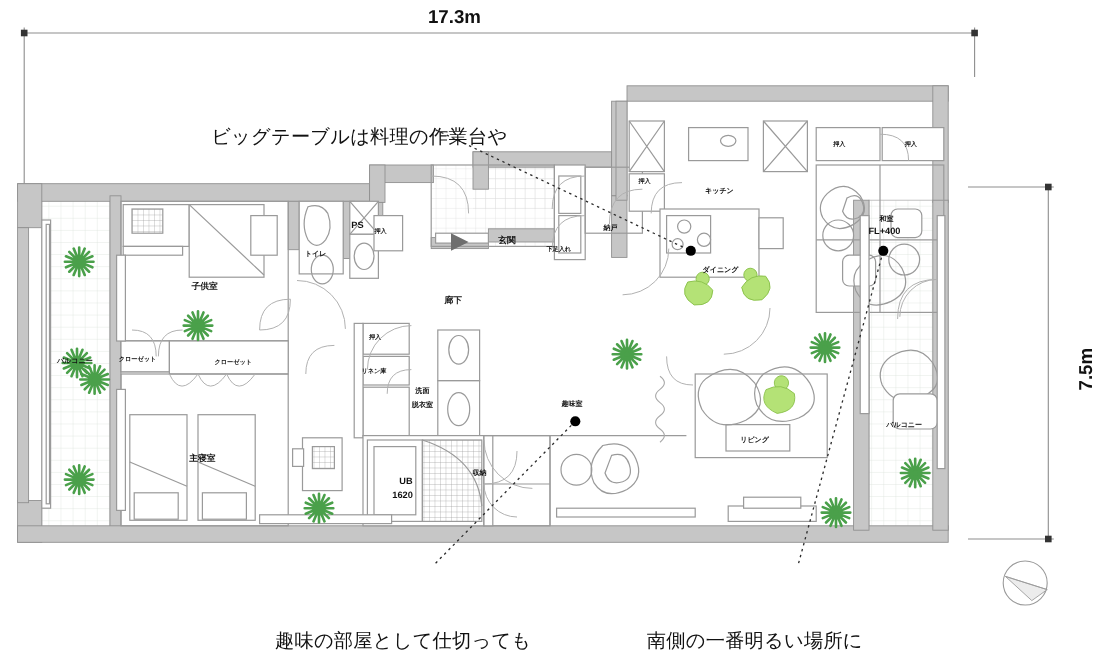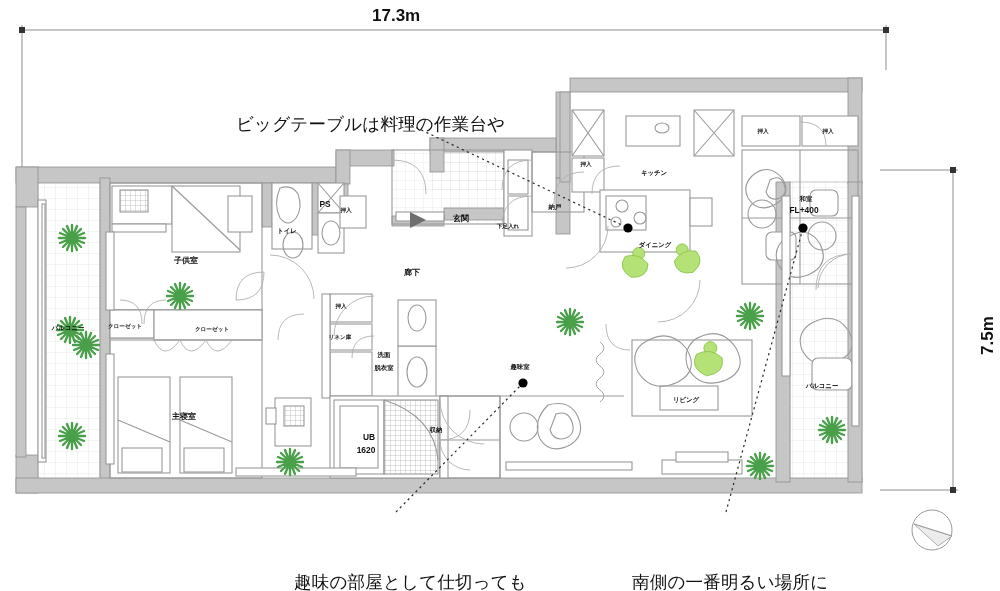--- a/index.html
+++ b/index.html
@@ -1,20 +1,20 @@
 <!DOCTYPE html>
 <html><head>
 <meta charset="utf-8">
 <style>
   html,body{margin:0;padding:0;background:#ffffff;}
   body{width:1000px;height:591px;overflow:hidden;
        font-family:"Liberation Sans","DejaVu Sans",sans-serif;color:#1a1a1a;}
   #stage{position:relative;width:1000px;height:591px;}
   svg#plan{position:absolute;left:0;top:0;width:1000px;height:591px;}
-  .anno{position:absolute;font-size:17.5px;line-height:1.42;color:#111;white-space:pre;letter-spacing:.2px;margin-left:44px;}
+  .anno{position:absolute;font-size:17.5px;line-height:1.42;color:#111;white-space:pre;letter-spacing:.2px;}
   .dimlbl{position:absolute;font-size:17px;font-weight:bold;color:#111;}
   .dimlbl.vert{transform:rotate(-90deg);transform-origin:left top;}
   .rlabel{font-size:8px;font-weight:bold;fill:#111;font-family:"DejaVu Sans",sans-serif;}
   .rlabel.sm{font-size:6.4px;}
   .rlabel.xs{font-size:5.6px;}
   .rlabel.lat{font-size:8.4px;font-family:"Liberation Sans",sans-serif;}
 </style>
 </head>
 <body>
 
@@ -322,21 +322,21 @@
         <text x="655" y="247" text-anchor="middle" class="rlabel sm">ダイニング</text>
         <text x="686" y="402" text-anchor="middle" class="rlabel sm">リビング</text>
         <text x="763" y="133" text-anchor="middle" class="rlabel xs">押入</text>
         <text x="828" y="133" text-anchor="middle" class="rlabel xs">押入</text>
         <text x="806" y="201" text-anchor="middle" class="rlabel sm">和室</text>
         <text x="804" y="213" text-anchor="middle" class="rlabel lat">FL+400</text>
         <text x="822" y="388" text-anchor="middle" class="rlabel sm">バルコニー</text>
       </g>
   </svg>
 
-  <div class="dimlbl" style="left:372px;top:6px;">17.3m</div>
+  <div class="dimlbl" style="left:389px;top:6px;">17.3m</div>
   <div class="dimlbl vert" style="left:978px;top:355px;">7.5m</div>
 
   <div class="anno" style="left:192px;top:62px;">
     <div>ビッグテーブルは料理の作業台や</div>
   </div>
   <div class="anno" style="left:250px;top:520px;">
     <div>趣味の部屋として仕切っても</div>
     
   </div>
   <div class="anno" style="left:588px;top:520px;">

